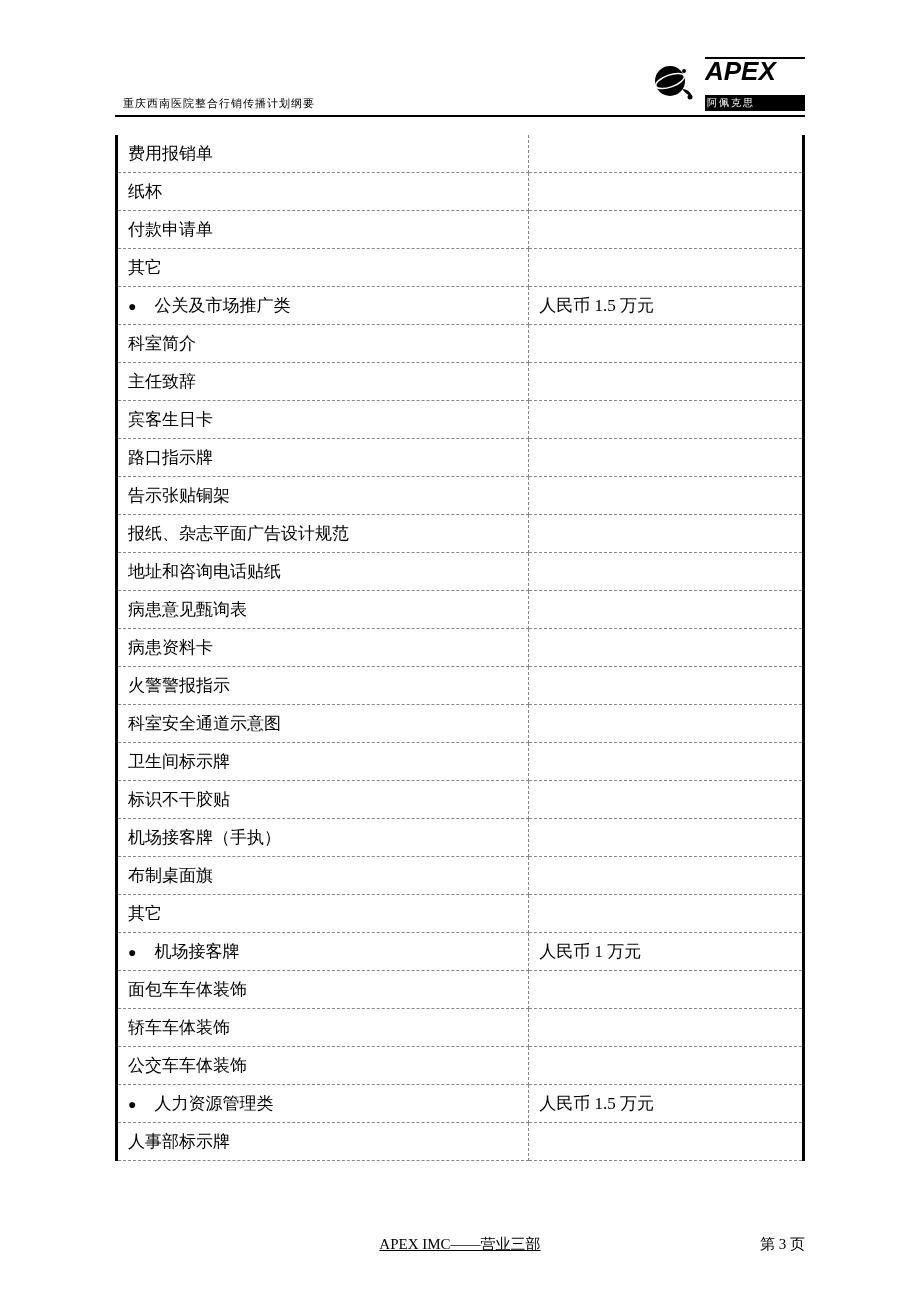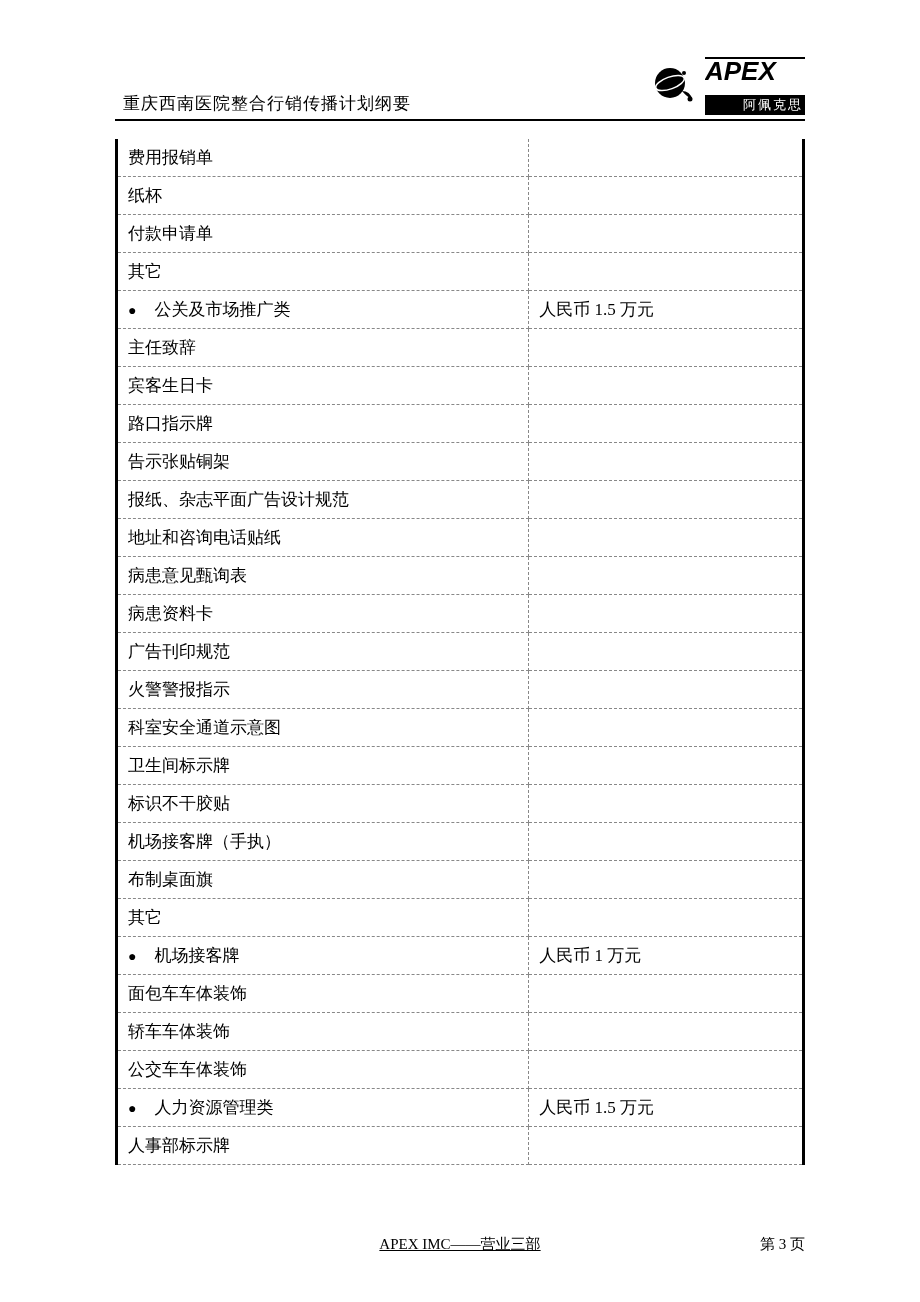--- a/index.html
+++ b/index.html
@@ -13,37 +13,37 @@
     }
     .header {
       display: flex;
       justify-content: space-between;
       align-items: flex-end;
       border-bottom: 2px solid #000;
       padding-bottom: 4px;
       margin-bottom: 18px;
     }
     .header-title {
-      font-size: 17px;
+      font-size: 11px;
       letter-spacing: 1px;
       padding-left: 8px;
       text-align: center;
     }
     .logos {
       display: flex;
       align-items: center;
       gap: 8px;
     }
     .logo-a { width: 45px; height: 40px; }
     .logo-b { width: 100px; height: 40px; }
     .apex-sub {
-      font-size: 13px;
+      font-size: 10px;
       background: #000;
       color: #fff;
-      text-align: right;
+      text-align: left;
       padding: 1px 2px;
       letter-spacing: 2px;
       margin-top: 1px;
     }
     table {
       width: 100%;
       border-collapse: collapse;
       border-left: 3px solid #000;
       border-right: 3px solid #000;
     }
@@ -126,20 +126,24 @@
       </tr>
       <tr>
         <td><span>其它</span></td>
         <td></td>
       </tr>
       <tr>
         <td class="bullet-cell"><span class="bullet">●</span><span>公关及市场推广类</span></td>
         <td>人民币 1.5 万元</td>
       </tr>
       <tr>
+        <td><span>科室简介</span></td>
+        <td></td>
+      </tr>
+      <tr>
         <td><span>主任致辞</span></td>
         <td></td>
       </tr>
       <tr>
         <td><span>宾客生日卡</span></td>
         <td></td>
       </tr>
       <tr>
         <td><span>路口指示牌</span></td>
         <td></td>
@@ -155,24 +159,20 @@
       <tr>
         <td><span>地址和咨询电话贴纸</span></td>
         <td></td>
       </tr>
       <tr>
         <td><span>病患意见甄询表</span></td>
         <td></td>
       </tr>
       <tr>
         <td><span>病患资料卡</span></td>
-        <td></td>
-      </tr>
-      <tr>
-        <td><span>广告刊印规范</span></td>
         <td></td>
       </tr>
       <tr>
         <td><span>火警警报指示</span></td>
         <td></td>
       </tr>
       <tr>
         <td><span>科室安全通道示意图</span></td>
         <td></td>
       </tr>

